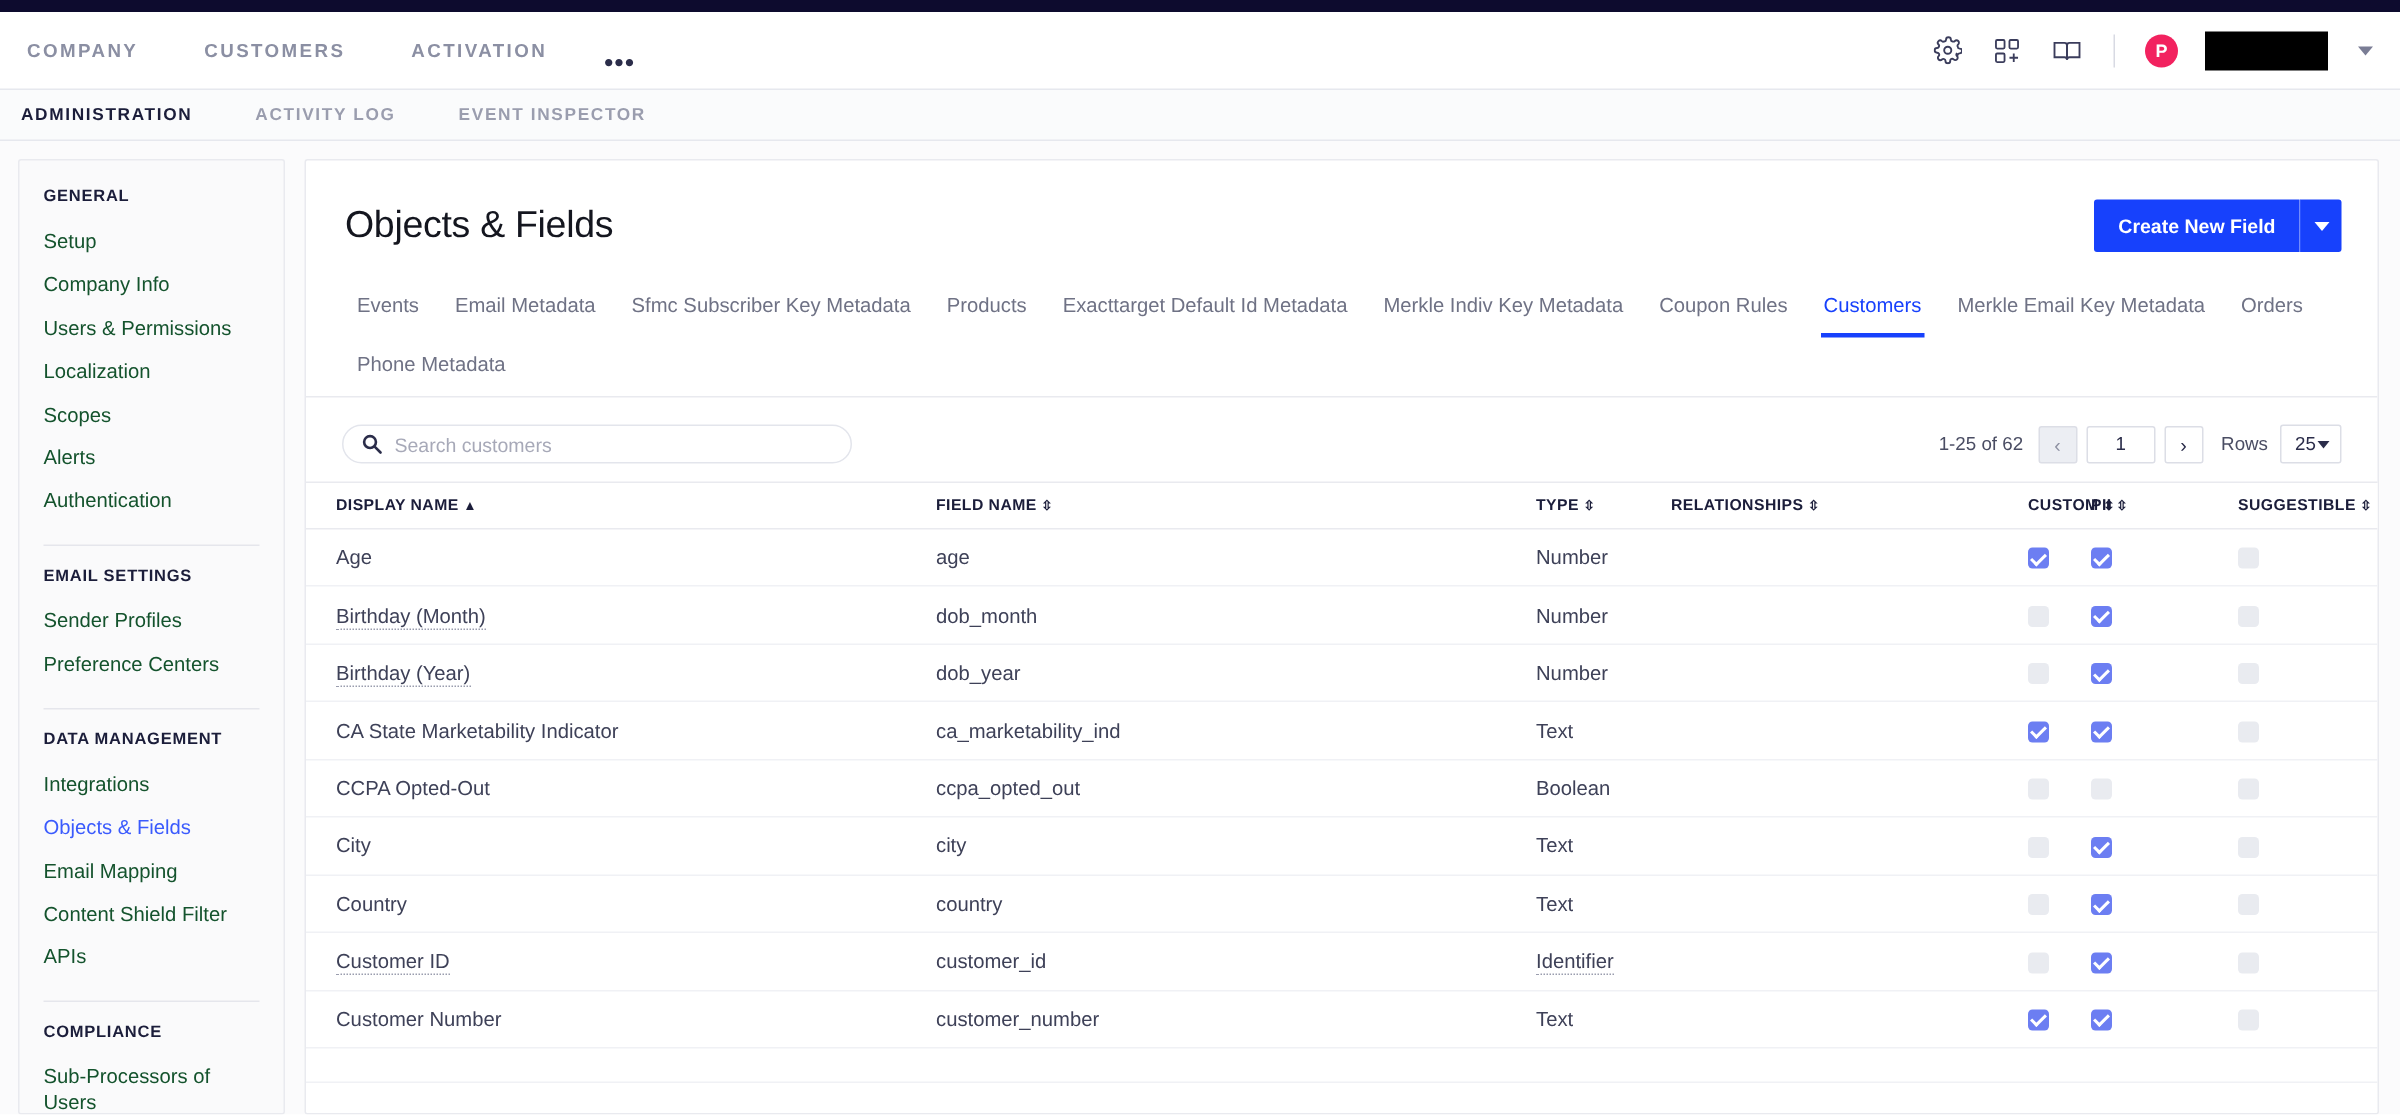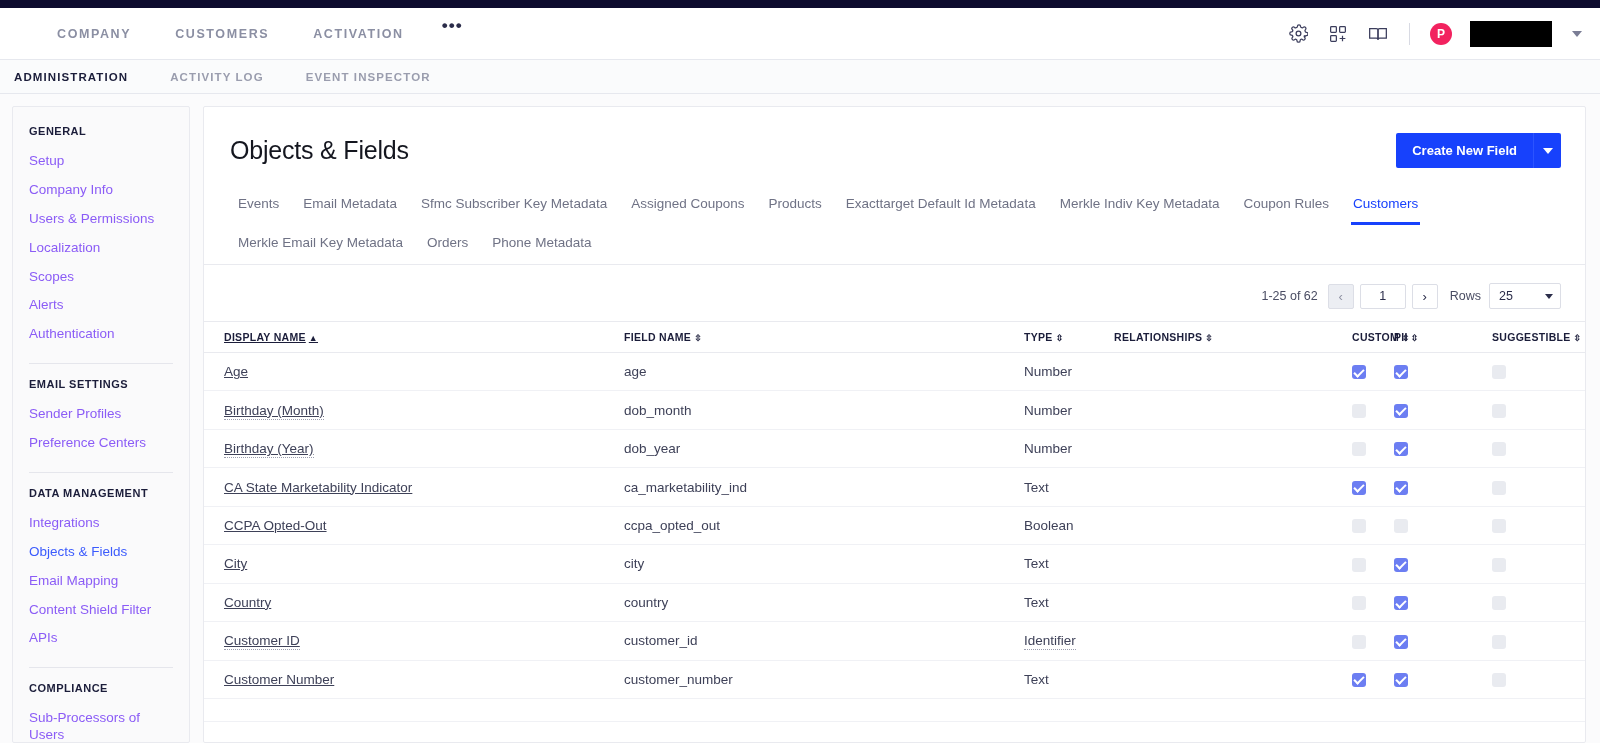--- a/index.html
+++ b/index.html
@@ -13,21 +13,21 @@
   
   .top-strip { height: 8px; background: #0d0b2e; width: 100%; }
 
   
   .primary-nav {
     height: 52px; background: #ffffff;
     display: flex; align-items: center;
     border-bottom: 1px solid #e6e8ee;
     padding: 0 18px 0 14px;
   }
-  .pnav-left { display: flex; align-items: flex-start; gap: 0; margin-left: 39px; }
+  .pnav-left { display: flex; align-items: flex-end; gap: 0; }
   .pnav-item {
     font-size: 12.5px; letter-spacing: 1.6px; font-weight: 600;
     color: #8b8fa3; padding: 6px 22px; cursor: pointer;
   }
   .pnav-item.first { padding-left: 4px; }
   .pnav-dots {
     color: #2b2d4a; font-size: 17px; letter-spacing: 1px;
     padding: 0 16px; cursor: pointer; line-height: 10px;
     font-weight: 700;
   }
@@ -78,21 +78,21 @@
     border-radius: 2px;
     padding: 18px 0 0 0;
     overflow: hidden;
   }
   .side-group { padding: 0 16px; }
   .side-head {
     font-size: 11px; font-weight: 700; letter-spacing: 0.5px;
     color: #1b1d3a; margin-bottom: 10px; text-transform: uppercase;
   }
   .side-link {
-    font-size: 13.5px; color: #8b5cf6;
+    font-size: 13.5px; color: #14532d;
     padding: 6px 0; cursor: pointer; line-height: 1.25;
   }
   .side-link.active { color: #3b5bfd; }
   .side-sep { height: 1px; background: #e5e6ec; margin: 14px 16px 14px 16px; }
 
   
   .main-card {
     flex: 1; margin-left: 13px;
     background: #ffffff;
     border: 1px solid #e9eaef;
@@ -178,21 +178,21 @@
   .pg-btn.disabled { background: #eceef3; color: #8f92a3; }
   .pg-input {
     width: 46px; height: 25px; border: 1px solid #dcdee6;
     text-align: center; font-size: 12.5px; color: #2b2d4a;
     margin: 0 6px; border-radius: 2px; outline: none;
     font-family: inherit; background: #fff;
   }
   .pg-next { margin-left: 0; }
   .rows-label { font-size: 12.5px; color: #4a4d63; margin: 0 8px 0 12px; }
   .rows-select {
-    width: 72px; height: 26px; border: 1px solid #dcdee6;
+    width: 41px; height: 26px; border: 1px solid #dcdee6;
     background: #fff; border-radius: 2px;
     display: flex; align-items: center; justify-content: space-between;
     padding: 0 7px 0 9px; cursor: pointer;
   }
   .rows-select span { font-size: 12.5px; color: #2b2d4a; }
   .rows-select .tri {
     width: 0; height: 0; border-left: 4px solid transparent;
     border-right: 4px solid transparent; border-top: 5px solid #2b2d4a;
   }
 
@@ -207,21 +207,21 @@
     white-space: nowrap; cursor: pointer;
     background: #fff;
   }
   thead th .sortico { margin-left: 3px; font-size: 9px; color: #1b1d3a; }
   tbody td {
     font-size: 13.5px; color: #3e4158;
     padding: 11px 0;
     border-bottom: 1px solid #f0f1f5;
     vertical-align: middle;
   }
-  .col-display { padding-left: 20px; width: 420px; text-decoration: underline; }
+  .col-display { padding-left: 20px; width: 420px; }
   .col-field   { width: 400px; }
   .col-type    { width: 90px; }
   .col-rel     { width: 170px; }
   .col-cb      { width: 100px; text-align: left; }
   .col-sug     { width: 110px; }
   th.col-display { padding-left: 20px; }
 
   .dotted {
     border-bottom: 1px dotted #9a9dae;
     padding-bottom: 1px;
@@ -346,32 +346,38 @@
         <button class="btn-split">
           <span class="tri"></span>
         </button>
       </div>
     </div>
 
     <div class="obj-tabs">
       <div class="obj-tab">Events</div>
       <div class="obj-tab">Email Metadata</div>
       <div class="obj-tab">Sfmc Subscriber Key Metadata</div>
-      <div class="obj-tab">Assigned Coupons</div>
       <div class="obj-tab">Products</div>
       <div class="obj-tab">Exacttarget Default Id Metadata</div>
       <div class="obj-tab">Merkle Indiv Key Metadata</div>
       <div class="obj-tab">Coupon Rules</div>
       <div class="obj-tab active">Customers</div>
       <div class="obj-tab">Merkle Email Key Metadata</div>
       <div class="obj-tab">Orders</div>
       <div class="obj-tab">Phone Metadata</div>
     </div>
 
     <div class="toolbar">
+      <div class="search-box">
+        <svg width="14" height="14" viewBox="0 0 16 16" fill="none" stroke="#2b2d4a" stroke-width="2">
+          <circle cx="6.5" cy="6.5" r="4.5"></circle>
+          <path d="M10.2 10.2L14.5 14.5" stroke-linecap="round"></path>
+        </svg>
+        <input class="search-input" type="text" placeholder="Search customers" style="">
+      </div>
 
       <div class="pager">
         <div class="pager-count">1-25 of 62</div>
         <button class="pg-btn disabled">‹</button>
         <input class="pg-input" type="text" value="1" style="">
         <button class="pg-btn pg-next">›</button>
         <div class="rows-label">Rows</div>
         <div class="rows-select">
           <span>25</span>
           <span class="tri"></span>

